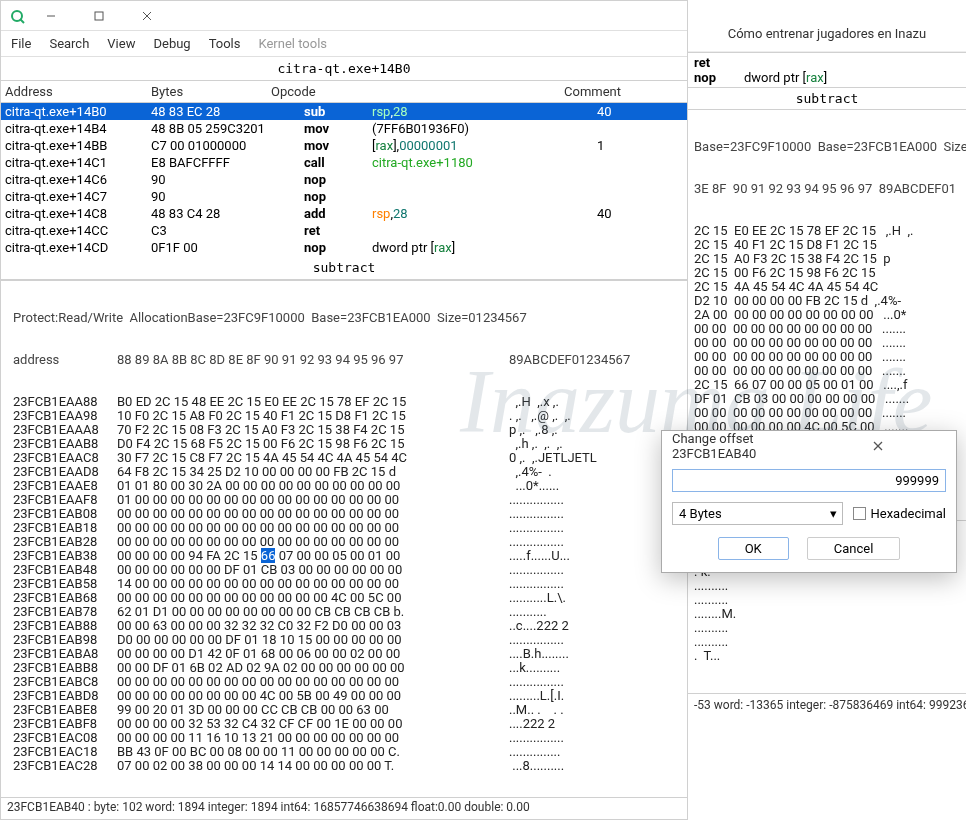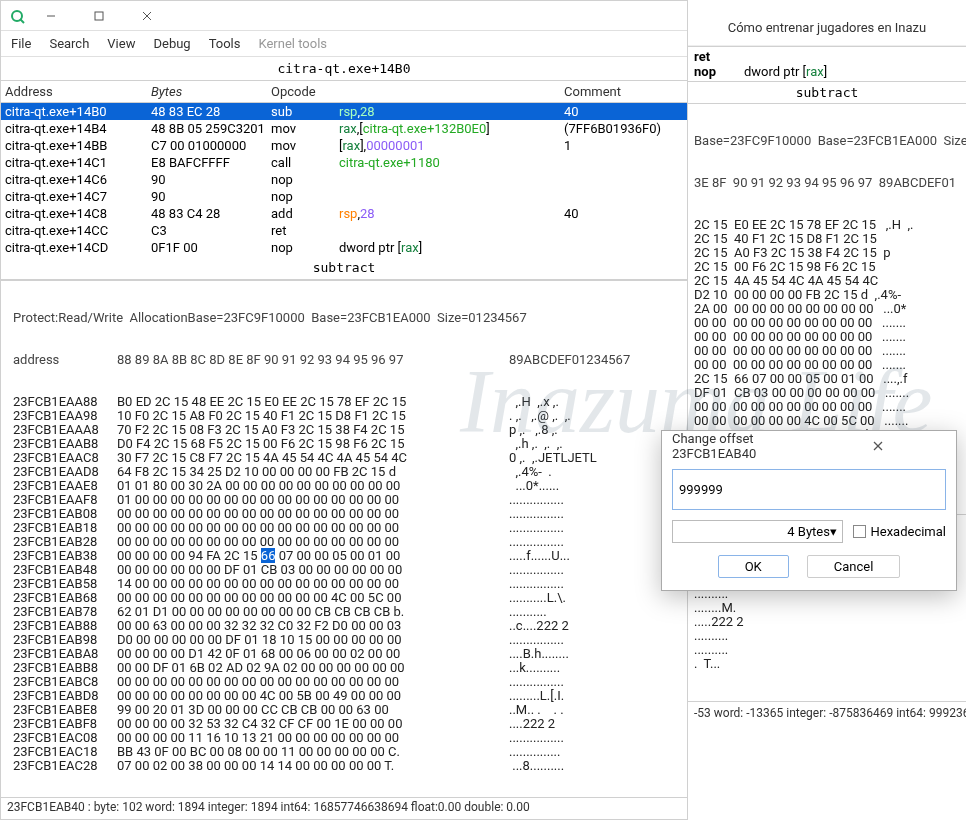--- a/index.html
+++ b/index.html
@@ -10,57 +10,57 @@
 .titlebar-icon svg { width:16px; height:16px; }
 .titlebar span.title { font-size:12px; color:#333; flex:1; }
 .winbtns { display:flex; gap:8px; }
 .winbtn { width:40px; height:28px; display:flex; align-items:center; justify-content:center; color:#666; }
 .winbtn svg { width:10px; height:10px; }
 .menubar { height:26px; display:flex; align-items:center; gap:18px; padding:0 10px; border-bottom:1px solid #e0e0e0; font-size:13px; color:#333; }
 .menubar .disabled { color:#999; }
 .section-title { text-align:center; padding:4px 0; font-family:monospace; font-size:13px; border-bottom:1px solid #d0d0d0; }
 .disasm-header { display:flex; padding:3px 4px; font-size:13px; color:#333; border-bottom:1px solid #d0d0d0; }
 .col-addr { width:146px; }
-.col-bytes { width:120px;font-style:italic; }
+.col-bytes { width:120px; }
 .col-op { width:68px; }
 .col-args { width:225px; }
 .col-comment { flex:1; }
 .disasm-rows .row { display:flex; padding:1px 4px; font-family:monospace; font-size:13px; height:17px; align-items:center; }
 .row.sel { background:#0a64d6; color:#fff; }
 .row .addr { width:146px; }
 .row .bytes { width:120px; }
-.row .op { width:68px; font-weight:normal; }
+.row .op { width:68px; font-weight:bold;margin-left:33px; }
 .row .args { width:225px; white-space:pre; }
 .row .comment { flex:1; }
 .reg-rsp { color:#ff8000; }
 .reg-rax { color:#15803d; }
-.imm { color:#8b5cf6; }
+.imm { color:#0f766e; }
 .ptr { color:#23a923; }
 .sel .reg-rsp,.sel .reg-rax,.sel .imm,.sel .ptr { color:#a7ffbf; }
 .hex-pane { font-family:monospace; font-size:13px; line-height:14px; padding:2px 12px; white-space:pre; color:#222; border-top:1px solid #d0d0d0; }
 .hex-pane .h1 { color:#444; }
 .hex-sel { background:#0a64d6; color:#fff; }
 .status { position:absolute; bottom:0; left:0; right:0; height:22px; border-top:1px solid #d0d0d0; padding:2px 6px; font-size:12px; color:#333; background:#fff; }
-.bg-window { position:absolute; left:688px; top:10px; width:278px; height:765px; background:#fff; }
+.bg-window { position:absolute; left:688px; top:16px; width:278px; height:765px; background:#fff; }
 .bg-title { text-align:center; padding:10px 4px; font-size:13px; color:#333; white-space:nowrap; overflow:hidden; border-bottom:1px solid #eee; }
 .bg-disasm { font-family:monospace; font-size:13px; padding:2px 6px; border-top:1px solid #d0d0d0; border-bottom:1px solid #d0d0d0; }
 .bg-disasm .op { font-weight:bold; display:inline-block; width:50px; }
 .bg-section { text-align:center; font-family:monospace; font-size:13px; padding:3px 0; border-bottom:1px solid #d0d0d0; }
 .bg-hex { font-family:monospace; font-size:12.5px; line-height:14px; padding:2px 2px 2px 6px; white-space:pre; color:#222; overflow:hidden; }
 .bg-hex .hdr { color:#444; }
 .bg-status { padding:4px 6px; font-size:12px; color:#333; border-top:1px solid #d0d0d0; white-space:nowrap; overflow:hidden; }
 .watermark { position:absolute; left:460px; top:350px; font-size:90px; color:rgba(100,120,140,0.18); font-style:italic; font-family:Georgia,serif; pointer-events:none; white-space:nowrap; z-index:5; }
 .dialog { position:absolute; left:661px; top:430px; width:296px; border:1px solid #aaa; background:#fff; box-shadow:0 6px 24px rgba(0,0,0,0.25); z-index:20; }
 .dialog-title { display:flex; align-items:center; height:30px; padding:4px 10px; font-size:12px; color:#333; }
 .dialog-title span { flex:1; }
 .dialog-close { width:24px; text-align:center; color:#555; }
 .dialog-body { padding:8px 10px 12px; }
-.dialog-input { width:100%; border:1px solid #8ab4e8; padding:12px 6px; font-size:13px; outline:none; }
+.dialog-input { width:100%; border:1px solid #8ab4e8; padding:3px 6px; font-size:13px; outline:none;text-align:right; }
 .dialog-row2 { display:flex; align-items:center; gap:10px; margin-top:10px; }
-.dialog-select { flex:1; border:1px solid #bbb; padding:3px 6px; font-size:13px; background:#fff; display:flex; justify-content:flex-end; align-items:center; }
+.dialog-select { flex:1; border:1px solid #bbb; padding:3px 6px; font-size:13px; background:#fff; display:flex; justify-content:space-between; align-items:center; }
 .chk { display:flex; align-items:center; gap:4px; font-size:13px; }
 .chk .box { width:13px; height:13px; border:1px solid #888; }
 .dialog-btns { display:flex; justify-content:center; gap:18px; margin-top:12px; }
 .dbtn { border:1px solid #8ab4e8; background:#fff; padding:3px 26px; font-size:13px; border-radius:2px; }
 .dbtn.cancel { border-color:#ccc; }
 .hexline { display:flex; }
 .hexline .a { width:104px; }
 .hexline .b { width:392px; }
 .hexline .c { flex:1; }
 .bghexl { display:block; }
@@ -74,21 +74,21 @@
     <div><span class="op">ret</span></div>
     <div><span class="op">nop</span><span>dword ptr [<span class="reg-rax">rax</span>]</span></div>
   </div>
   <div class="bg-section">subtract</div>
   <div class="bg-hex">
     <div class="hdr">Base=23FC9F10000  Base=23FCB1EA000  Size=E</div>
     <div class="hdr">3E 8F  90 91 92 93 94 95 96 97  89ABCDEF01</div>
     <div id="bg-hex-body"><div class="bghexl">2C 15  E0 EE 2C 15 78 EF 2C 15   ,.H  ,.</div><div class="bghexl">2C 15  40 F1 2C 15 D8 F1 2C 15</div><div class="bghexl">2C 15  A0 F3 2C 15 38 F4 2C 15  p</div><div class="bghexl">2C 15  00 F6 2C 15 98 F6 2C 15</div><div class="bghexl">2C 15  4A 45 54 4C 4A 45 54 4C</div><div class="bghexl">D2 10  00 00 00 00 FB 2C 15 d  ,.4%-</div><div class="bghexl">2A 00  00 00 00 00 00 00 00 00   ...0*</div><div class="bghexl">00 00  00 00 00 00 00 00 00 00   .......</div><div class="bghexl">00 00  00 00 00 00 00 00 00 00   .......</div><div class="bghexl">00 00  00 00 00 00 00 00 00 00   .......</div><div class="bghexl">00 00  00 00 00 00 00 00 00 00   .......</div><div class="bghexl">2C 15  66 07 00 00 05 00 01 00   ....,.f</div><div class="bghexl">DF 01  CB 03 00 00 00 00 00 00   .......</div><div class="bghexl">00 00  00 00 00 00 00 00 00 00   .......</div><div class="bghexl">00 00  00 00 00 00 4C 00 5C 00   .......</div><div class="bghexl">00 00  00 00 00 <span style="color:#c00">CB CB CB CB</span> b.</div><div class="bghexl">00 32  32 C0 32 F2 D0 00 0D  ..c....2</div><div class="bghexl">&nbsp;</div><div class="bghexl">&nbsp;</div></div>
   </div>
   <div class="bg-hex" style="border-top:1px solid #d0d0d0">
-    <div id="bg-tail-body"><div>.........</div><div>. k.</div><div>..........</div><div>..........</div><div>........M.</div><div>.....222 2</div><div>..........</div><div>..........</div><div>.  T...</div></div>
+    <div id="bg-tail-body"><div>.........</div><div>. k.</div><div>..........</div><div>..........</div><div>........M.</div><div>..........</div><div>..........</div><div>.  T...</div></div>
   </div>
   <div class="bg-status">-53 word: -13365 integer: -875836469 int64: 999236201514137</div>
 </div>
 
 <div class="watermark">Inazuma Life</div>
 
 <div class="main-window">
   <div class="titlebar">
     <span class="titlebar-icon">
       <svg viewBox="0 0 16 16">
@@ -136,21 +136,20 @@
         <span class="addr">citra-qt.exe+14B0</span>
         <span class="bytes">48 83 EC 28</span>
         <span class="op">sub</span>
         <span class="args"><span class="reg-rsp">rsp</span>,<span class="imm">28</span></span>
         <span class="comment">40</span>
       </div>
       <div class="row">
         <span class="addr">citra-qt.exe+14B4</span>
         <span class="bytes">48 8B 05 259C3201</span>
         <span class="op">mov</span>
-        <span class="args"><span class="reg-rax">rax</span>,[<span class="ptr">citra-qt.exe+132B0E0</span>]</span>
         <span class="comment">(7FF6B01936F0)</span>
       </div>
       <div class="row">
         <span class="addr">citra-qt.exe+14BB</span>
         <span class="bytes">C7 00 01000000</span>
         <span class="op">mov</span>
         <span class="args">[<span class="reg-rax">rax</span>],<span class="imm">00000001</span></span>
         <span class="comment">1</span>
       </div>
       <div class="row">

